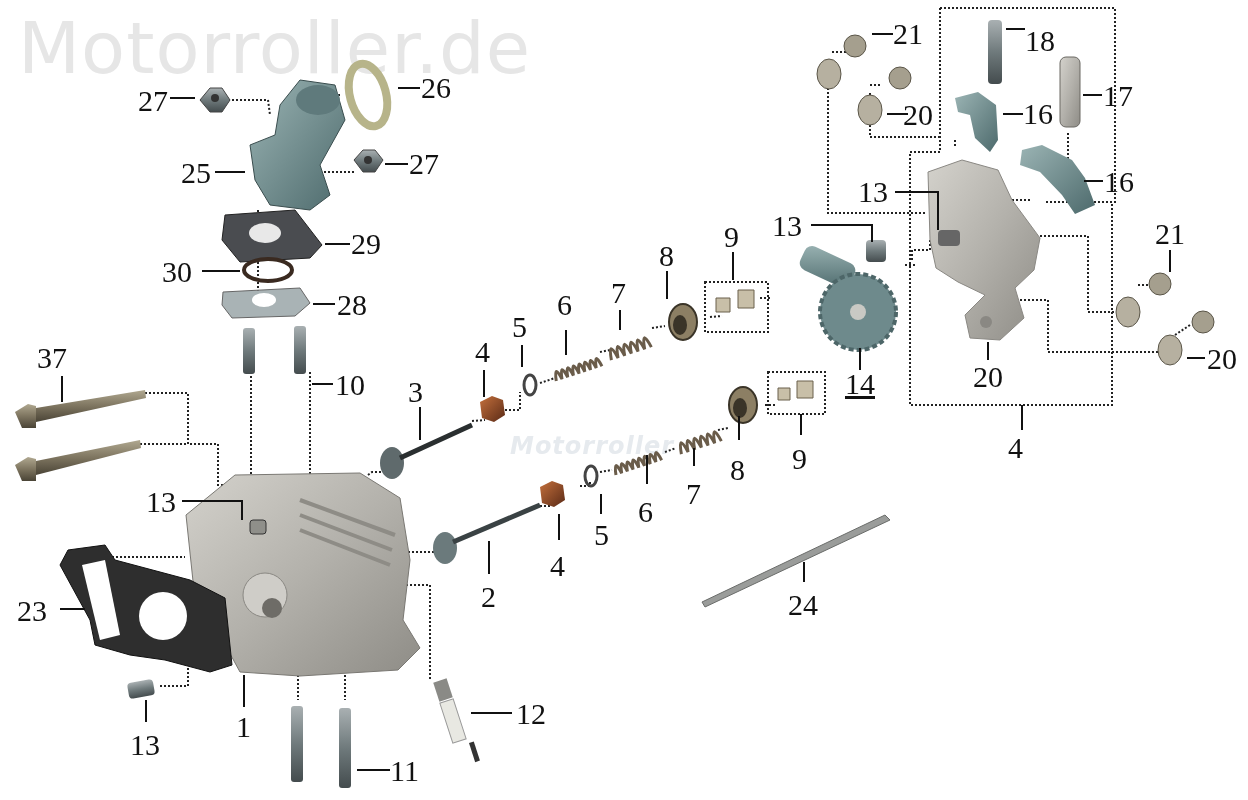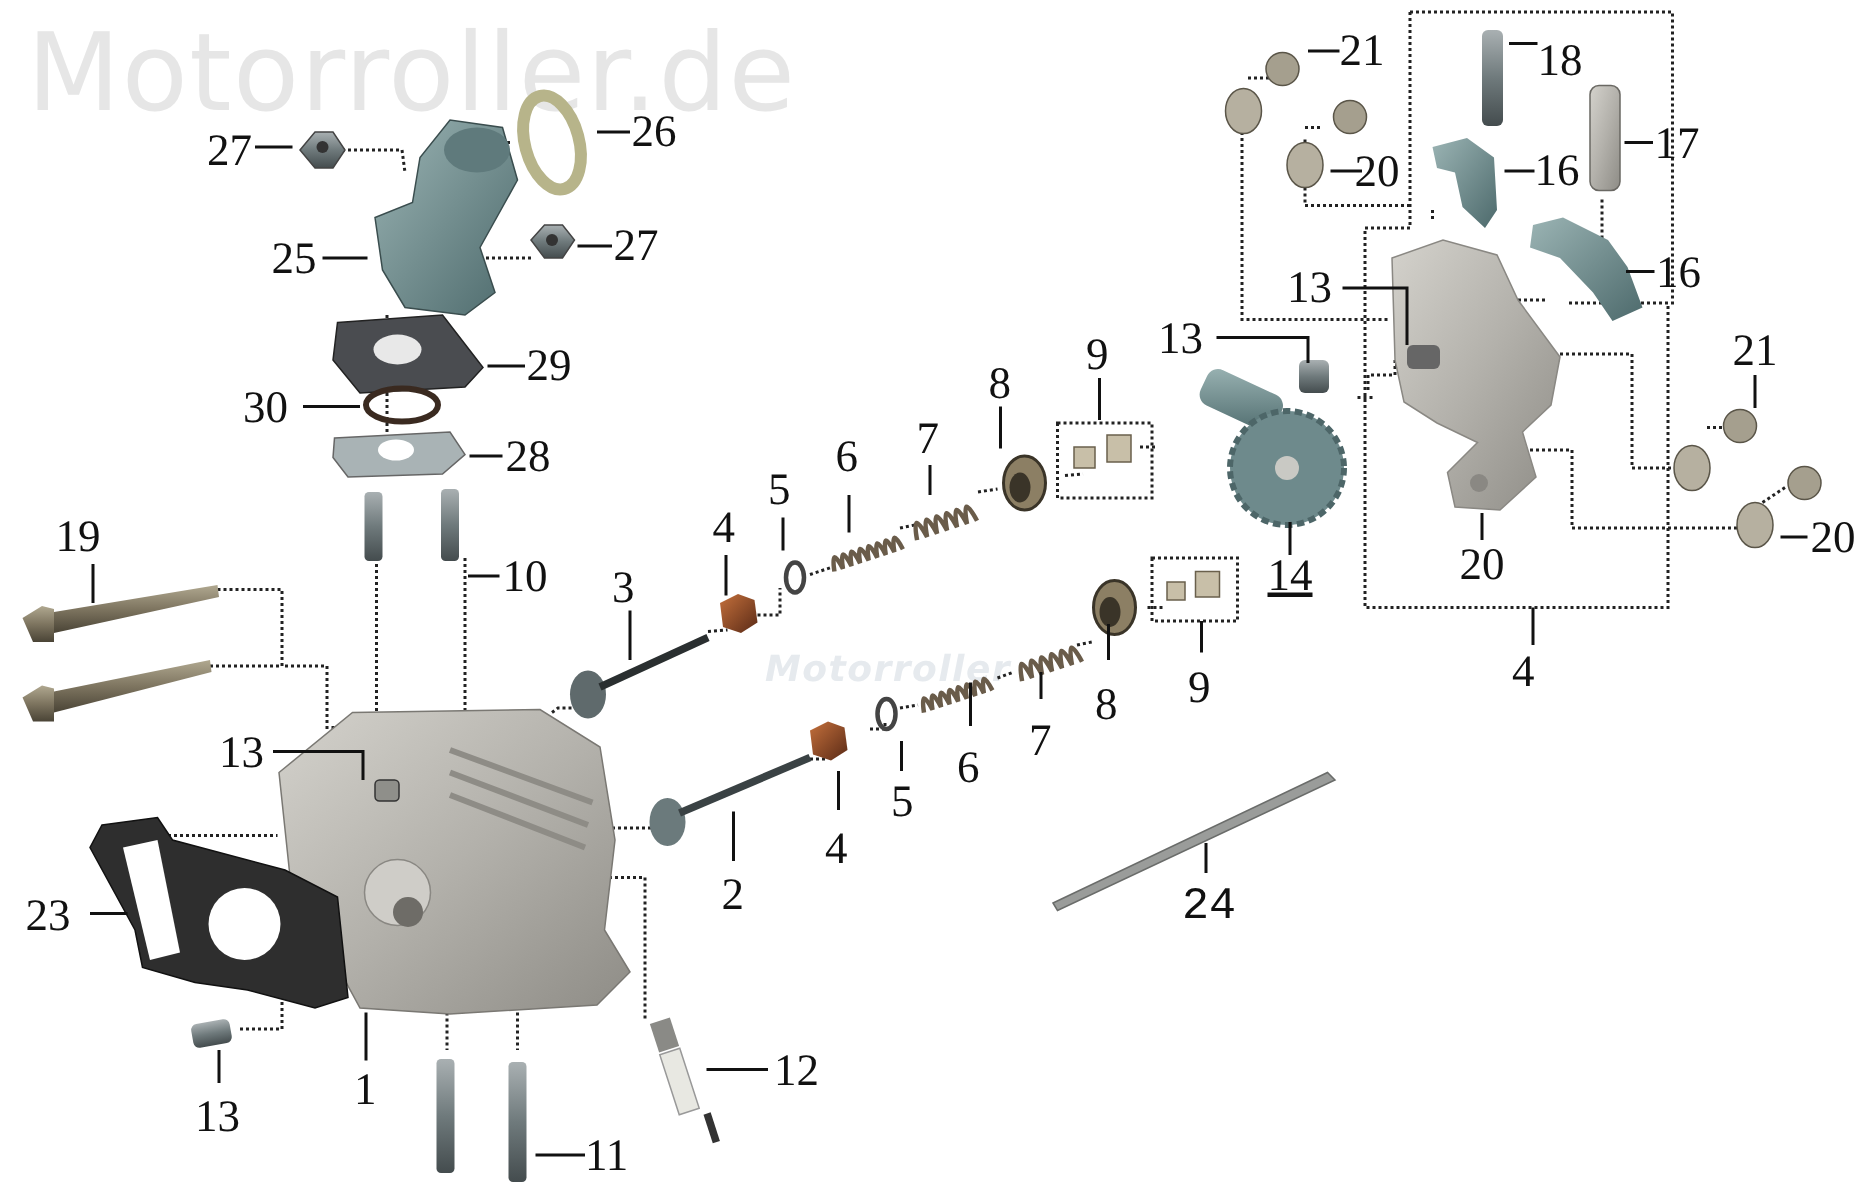--- a/index.html
+++ b/index.html
@@ -318,21 +318,21 @@
   </g>
 </svg>
 
 <div class="lbl" style="left:138px;top:86px;">27</div>
 <div class="lbl" style="left:421px;top:73px;">26</div>
 <div class="lbl" style="left:409px;top:149px;">27</div>
 <div class="lbl" style="left:181px;top:158px;">25</div>
 <div class="lbl" style="left:351px;top:229px;">29</div>
 <div class="lbl" style="left:162px;top:257px;">30</div>
 <div class="lbl" style="left:337px;top:290px;">28</div>
-<div class="lbl" style="left:37px;top:343px;">19</div>
+<div class="lbl" style="left:37px;top:343px;">37</div>
 <div class="lbl" style="left:335px;top:370px;text-align:center;">10</div>
 <div class="lbl" style="left:408px;top:377px;">3</div>
 <div class="lbl" style="left:475px;top:337px;">4</div>
 <div class="lbl" style="left:512px;top:312px;">5</div>
 <div class="lbl" style="left:557px;top:290px;">6</div>
 <div class="lbl" style="left:611px;top:278px;">7</div>
 <div class="lbl" style="left:659px;top:241px;">8</div>
 <div class="lbl" style="left:724px;top:222px;">9</div>
 <div class="lbl" style="left:146px;top:487px;">13</div>
 <div class="lbl" style="left:130px;top:730px;">13</div>
@@ -342,21 +342,21 @@
 <div class="lbl" style="left:236px;top:712px;">1</div>
 <div class="lbl" style="left:390px;top:756px;">11</div>
 <div class="lbl" style="left:516px;top:699px;">12</div>
 <div class="lbl" style="left:481px;top:582px;">2</div>
 <div class="lbl" style="left:550px;top:551px;">4</div>
 <div class="lbl" style="left:594px;top:520px;">5</div>
 <div class="lbl" style="left:638px;top:497px;">6</div>
 <div class="lbl" style="left:686px;top:479px;">7</div>
 <div class="lbl" style="left:730px;top:455px;">8</div>
 <div class="lbl" style="left:792px;top:444px;">9</div>
-<div class="lbl" style="left:788px;top:590px;font-family:Liberation Mono, monospace;">24</div>
+<div class="lbl" style="left:788px;top:590px;">24</div>
 <div class="lbl" style="left:845px;top:369px;text-decoration:underline;">14</div>
 <div class="lbl" style="left:1008px;top:433px;">4</div>
 <div class="lbl" style="left:973px;top:362px;">20</div>
 <div class="lbl" style="left:893px;top:19px;">21</div>
 <div class="lbl" style="left:903px;top:100px;">20</div>
 <div class="lbl" style="left:1025px;top:26px;">18</div>
 <div class="lbl" style="left:1103px;top:81px;">17</div>
 <div class="lbl" style="left:1023px;top:99px;">16</div>
 <div class="lbl" style="left:1104px;top:167px;">16</div>
 <div class="lbl" style="left:1155px;top:219px;">21</div>

